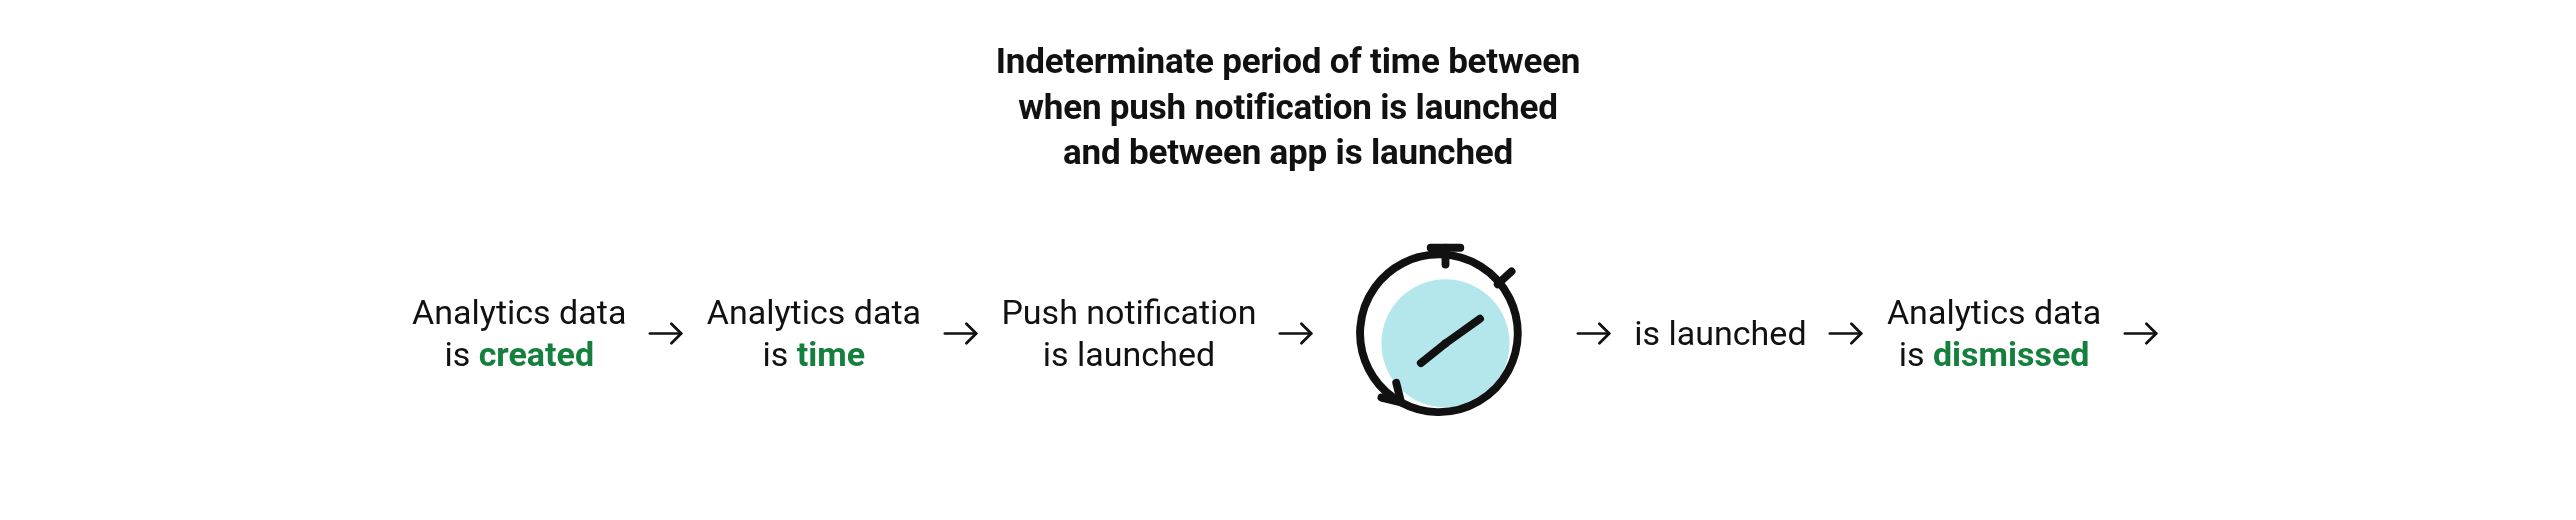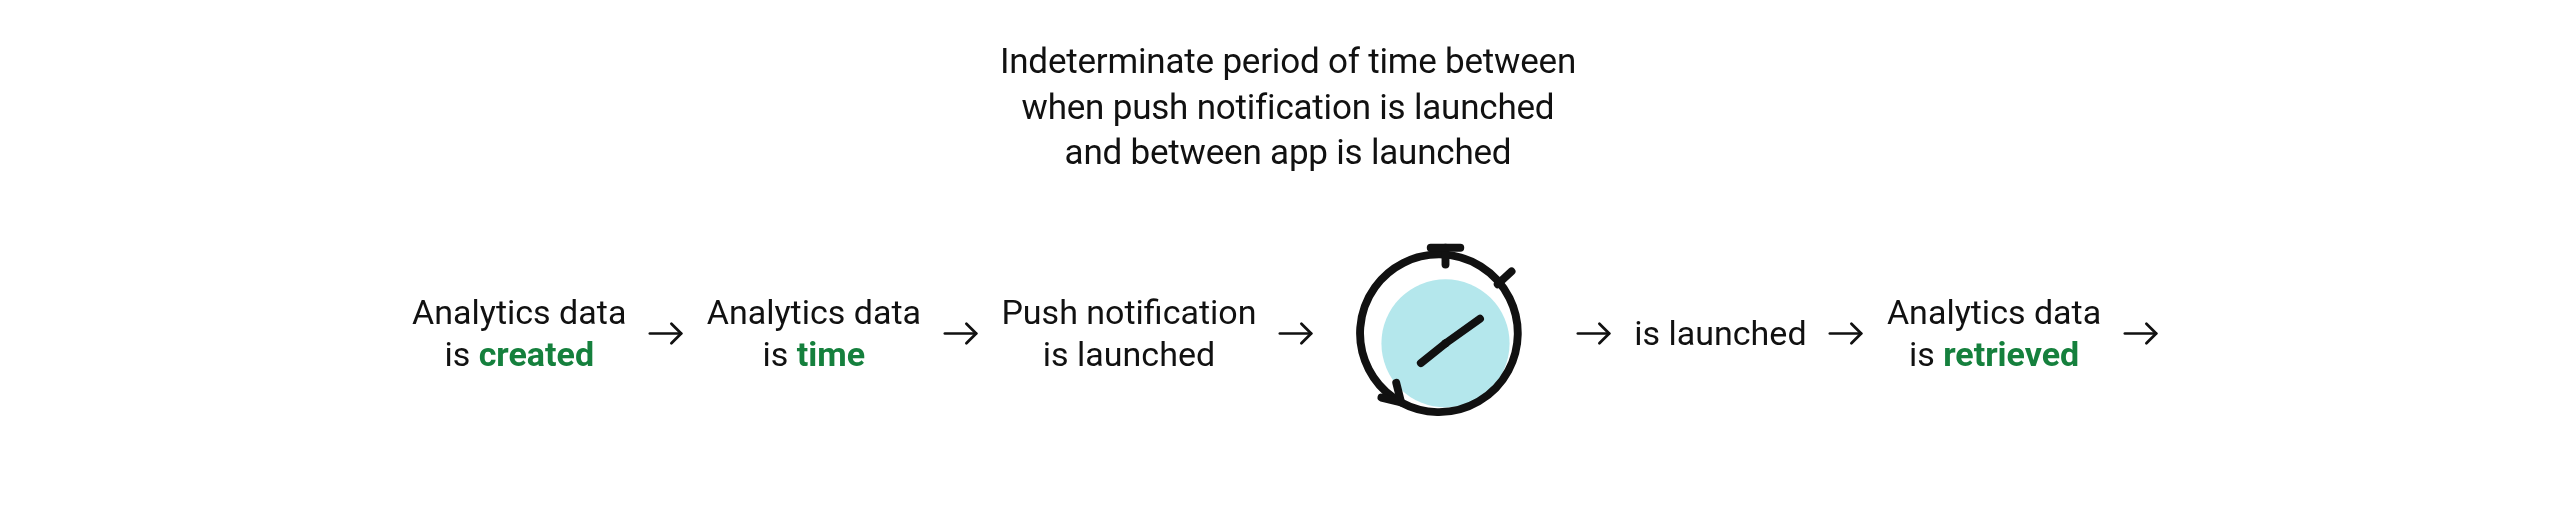--- a/index.html
+++ b/index.html
@@ -17,21 +17,21 @@
     display: flex;
     flex-direction: column;
     align-items: center;
     justify-content: flex-start;
     padding-top: 39px;
     box-sizing: border-box;
   }
   .caption {
     text-align: center;
     font-size: 35px;
-    font-weight: 400;
+    font-weight: 700;
     line-height: 1.3;
     color: #111;
     letter-spacing: -0.2px;
   }
   .flow {
     margin-top: 49px;
     display: flex;
     flex-direction: row;
     align-items: center;
     justify-content: center;
@@ -170,21 +170,21 @@
           <g stroke="#111" stroke-width="2.8" fill="none" stroke-linecap="round" stroke-linejoin="round">
             <line x1="6" y1="23" x2="38" y2="23"></line>
             <polyline points="28,13 38,23 28,33"></polyline>
           </g>
         </svg>
     </span>
 
     <div class="step">
       <div>Analytics data</div>
       <div>
-        <span>is </span><span class="em">retrieved</span>
+        <span>is </span><span class="em">dismissed</span>
       </div>
     </div>
 
     <span class="arrow">
       <svg width="45" height="45" viewBox="0 0 46 46">
           <g stroke="#111" stroke-width="2.8" fill="none" stroke-linecap="round" stroke-linejoin="round">
             <line x1="6" y1="23" x2="38" y2="23"></line>
             <polyline points="28,13 38,23 28,33"></polyline>
           </g>
         </svg>

